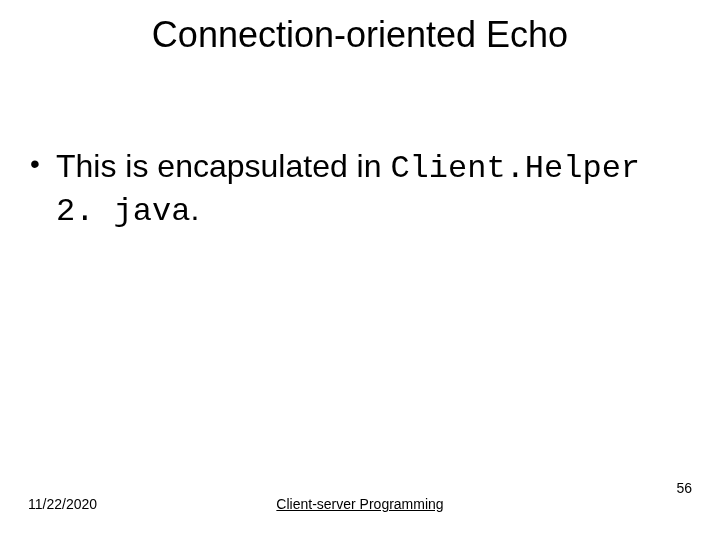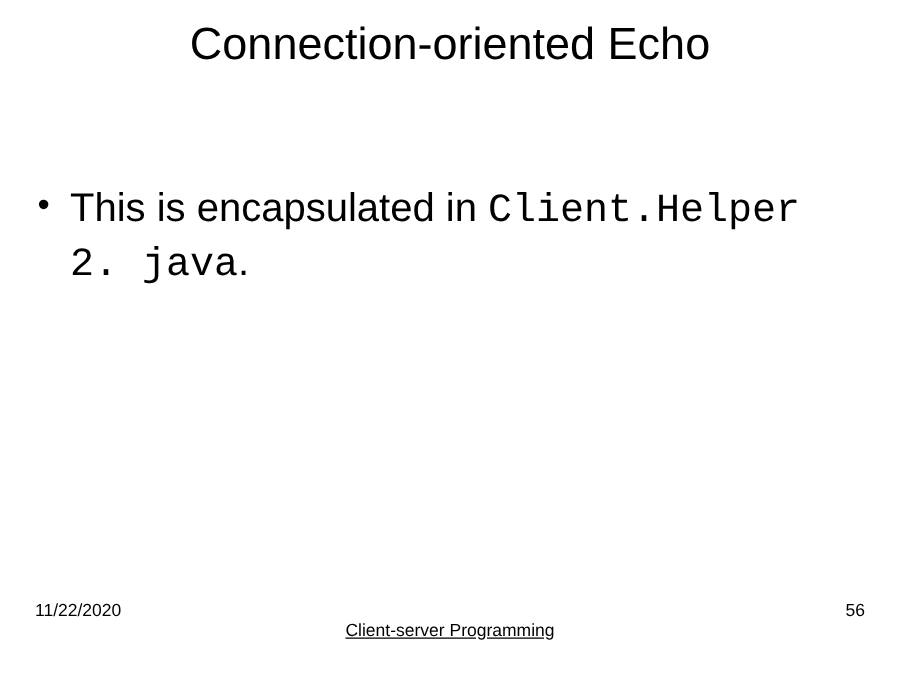--- a/index.html
+++ b/index.html
@@ -65,21 +65,21 @@
     position: absolute;
     bottom: 28px;
     left: 28px;
     right: 28px;
     font-size: 14px;
     color: #000;
   }
   .footer-date {
     position: absolute;
     left: 0;
-    bottom: 16px;
+    bottom: 0;
   }
   .footer-title {
     position: absolute;
     left: 50%;
     transform: translateX(-50%);
     bottom: 0;
     white-space: nowrap;
     text-decoration: underline;
   }
   .footer-page {

